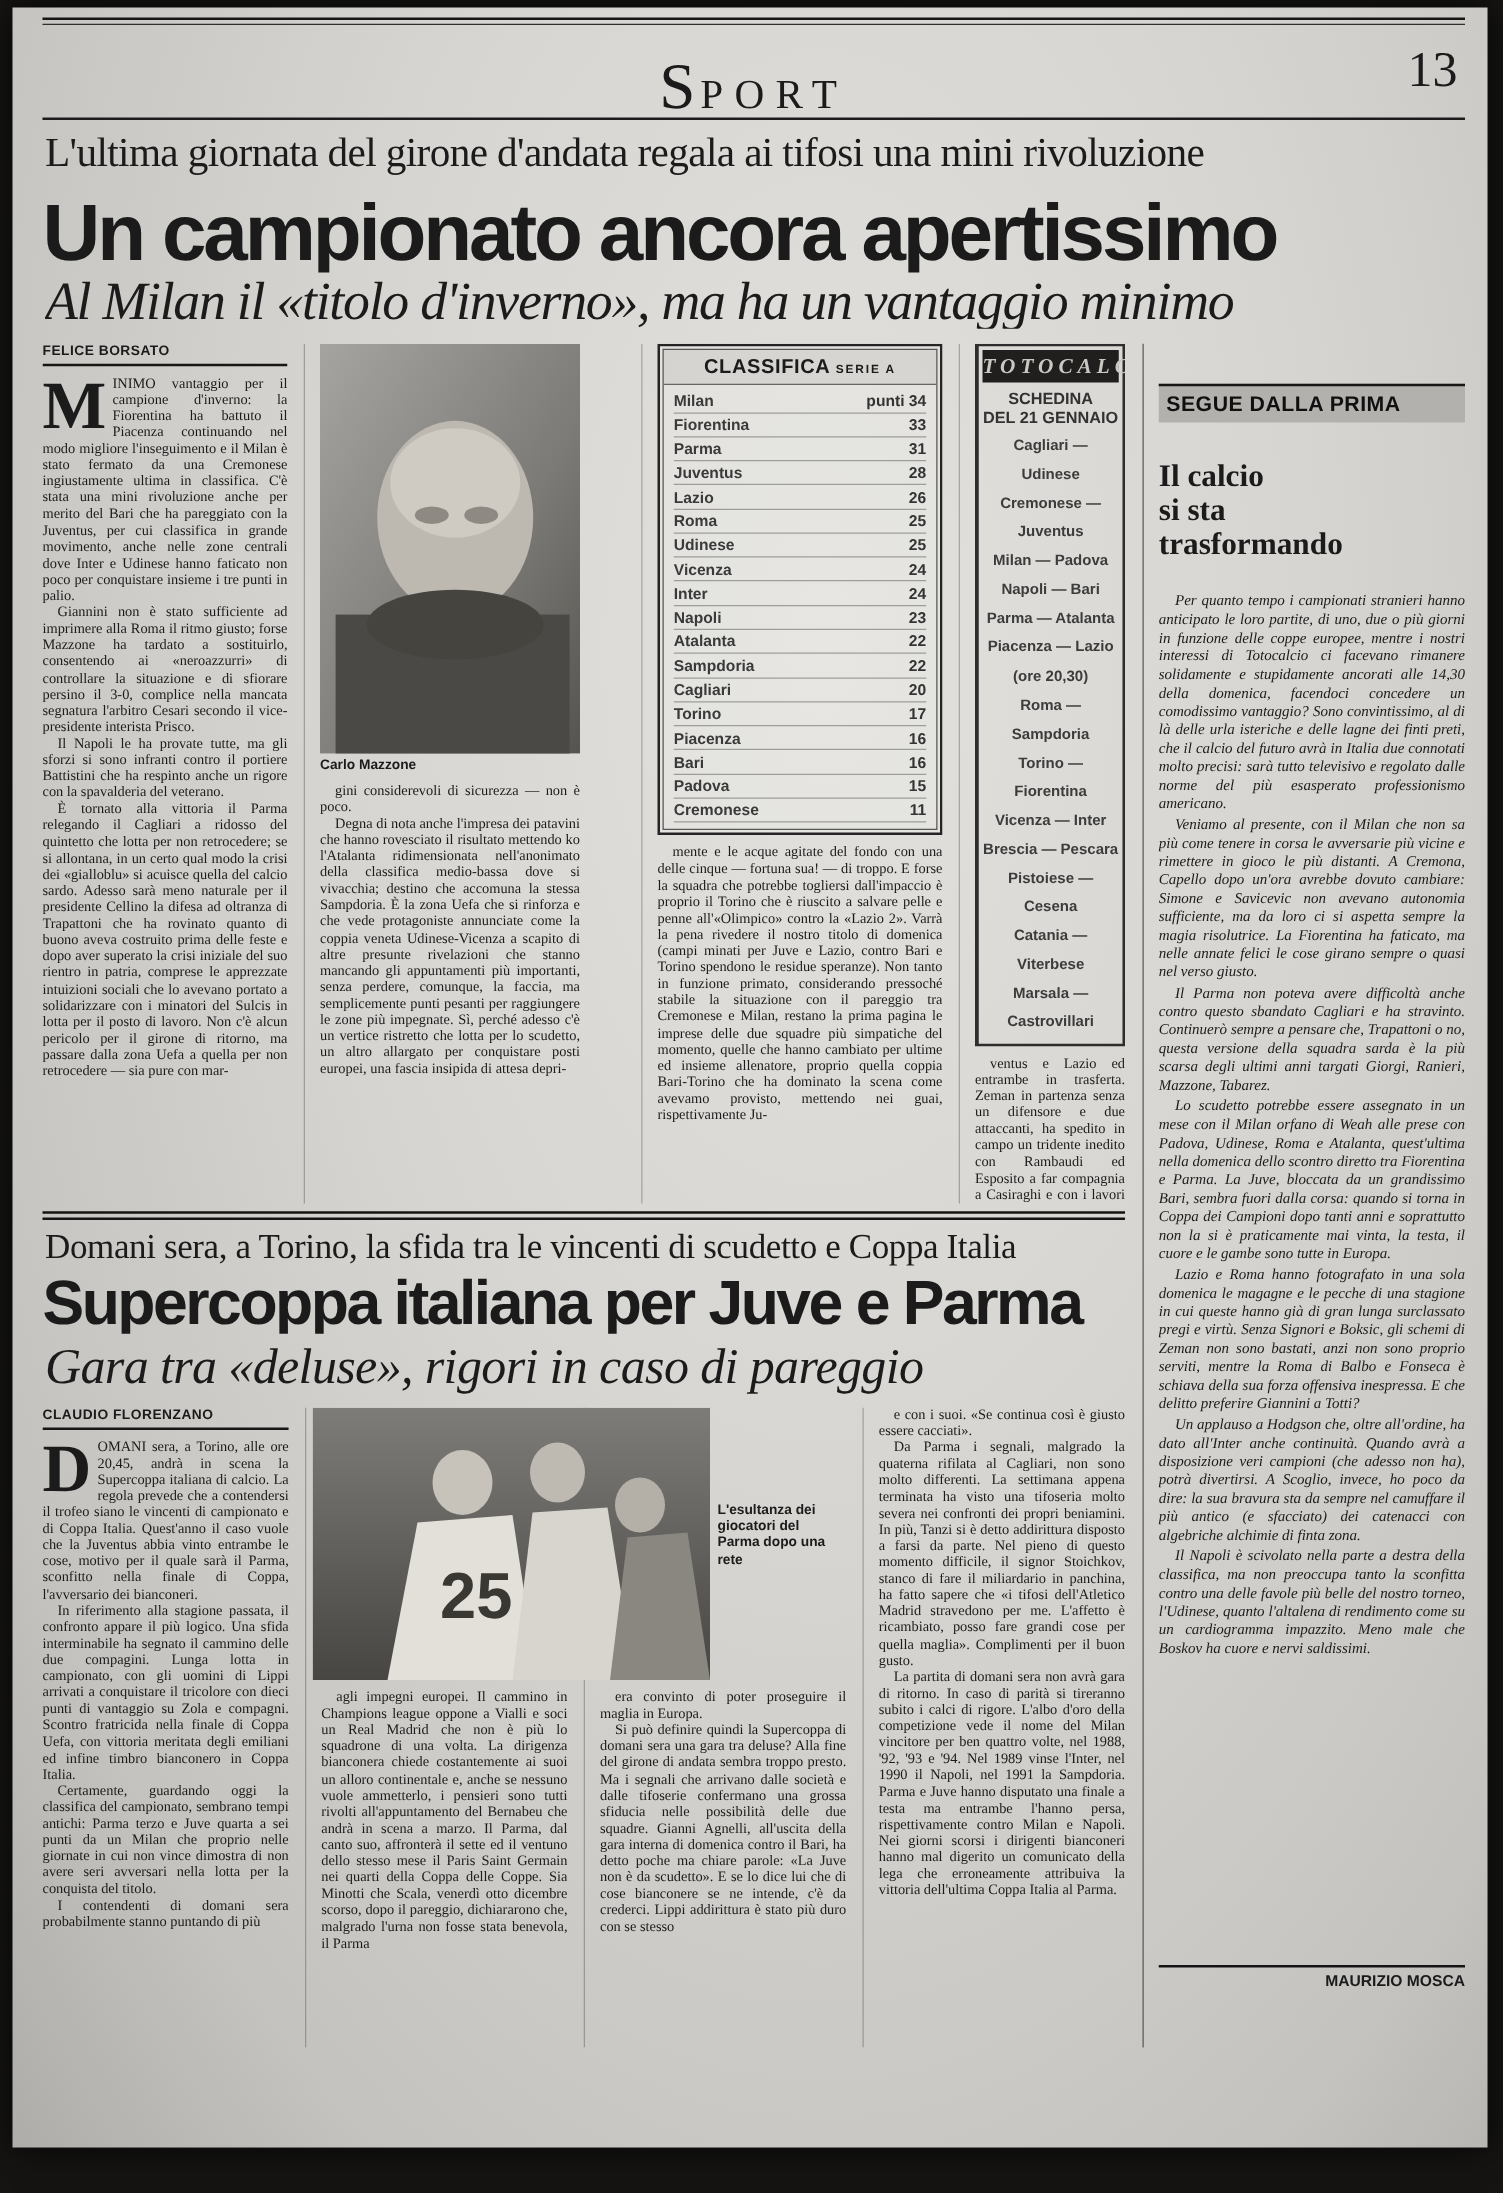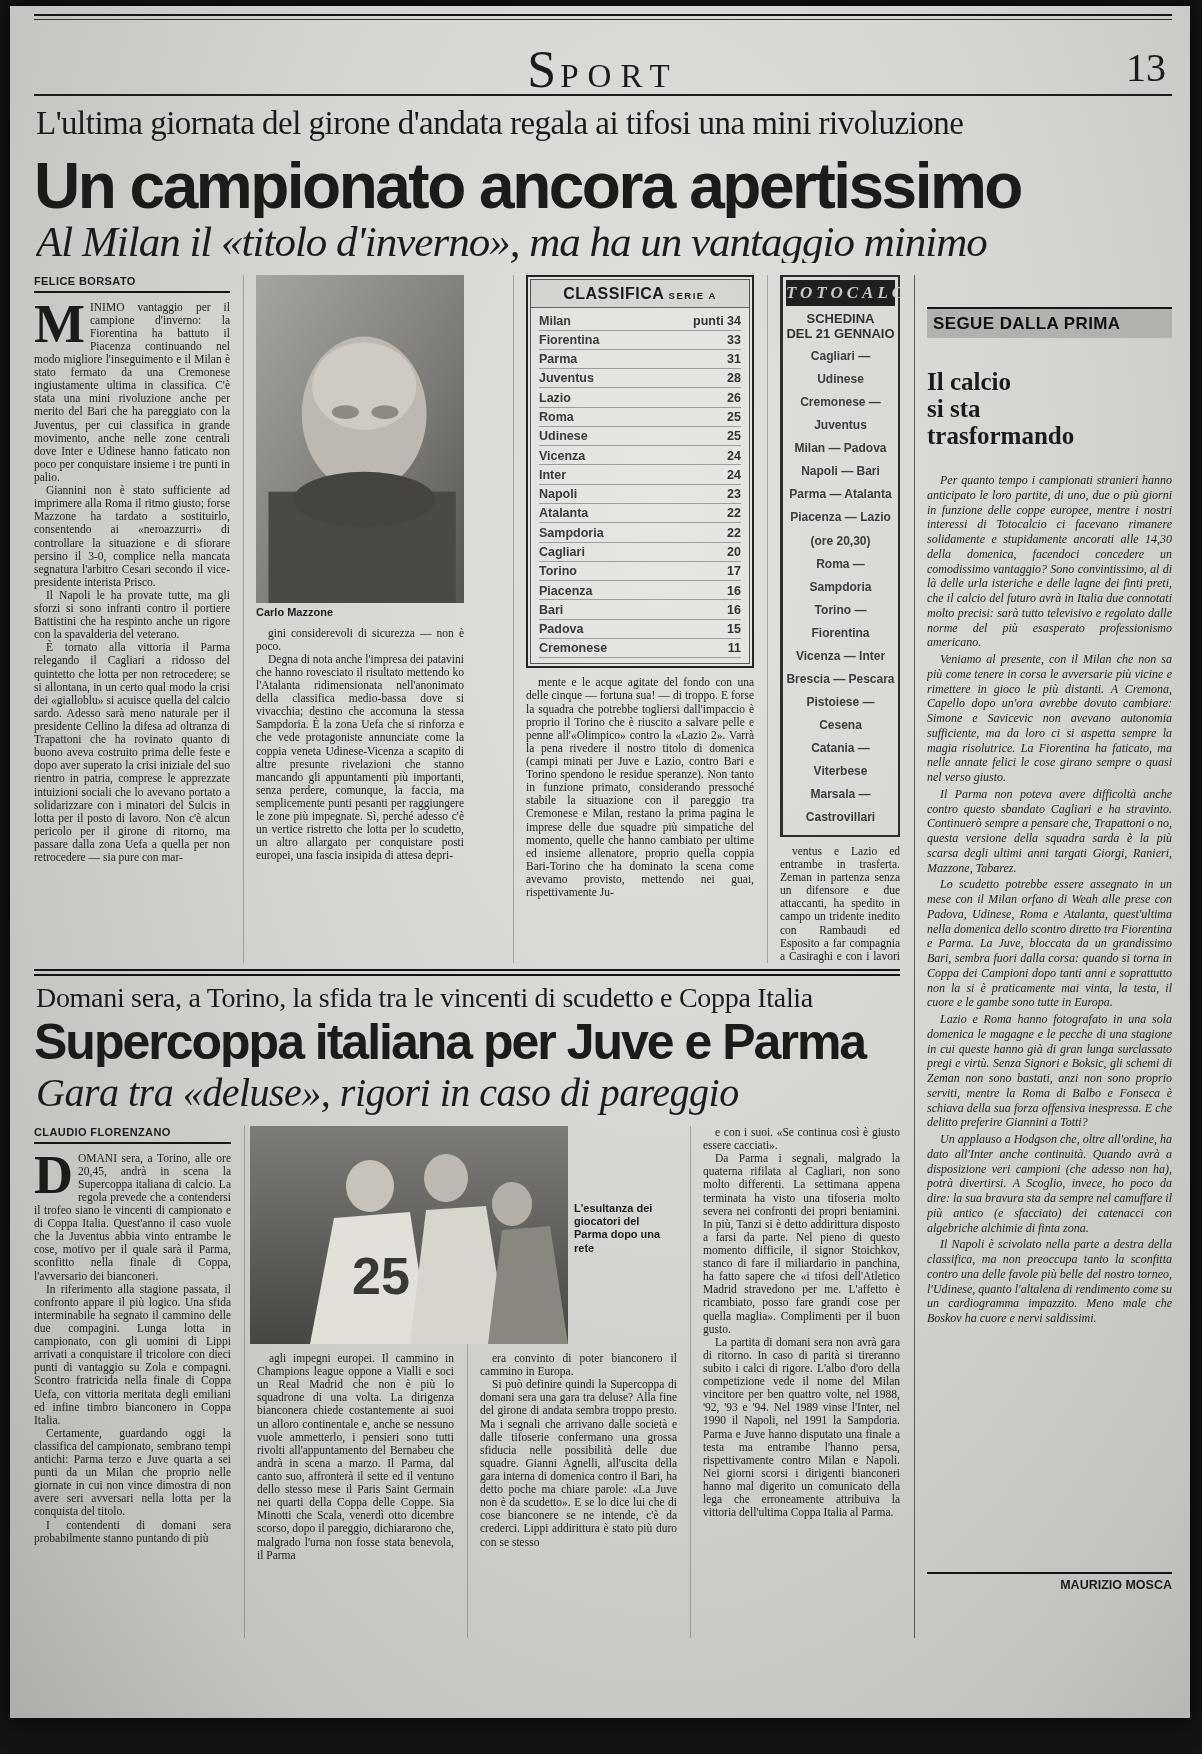--- a/index.html
+++ b/index.html
@@ -16,21 +16,21 @@
   .top-rule{border-top:2px solid #161616;border-bottom:1px solid #2f2f2f;height:3px;margin-bottom:4px;}
   
   .header{position:relative;height:70px;border-bottom:2px solid #1c1c1c;}
   .masthead{position:absolute;left:2px;top:2px;width:218px;text-align:center;}
   .masthead-name{font-weight:bold;font-size:31px;line-height:.92;letter-spacing:1px;}
   .masthead-sub{font-style:italic;font-size:10px;line-height:1;margin-top:-1px;}
   .masthead-date{font-family:"Liberation Sans",sans-serif;font-weight:bold;font-size:10.5px;
     border-top:2px solid #222;border-bottom:1px solid #222;padding:2px 0;margin-top:3px;}
   .section-title{text-align:center;font-size:33px;letter-spacing:9px;padding-top:16px;}
   .section-title .big-s{font-size:52px;letter-spacing:4px;}
-  .page-number{position:absolute;right:6px;top:20px;font-size:40px;}
+  .page-number{position:absolute;right:6px;top:8px;font-size:40px;}
   
   .kicker1{font-size:33px;letter-spacing:-.5px;margin:9px 0 0 2px;white-space:nowrap;overflow:hidden;}
   .headline1{font-family:"Liberation Sans",sans-serif;font-weight:bold;font-size:64px;letter-spacing:-2.5px;
     line-height:1.0;margin:12px 0 2px 0;white-space:nowrap;overflow:hidden;}
   .subhead1{font-style:italic;font-size:43px;letter-spacing:-1px;line-height:1.0;margin:2px 0 12px 2px;white-space:nowrap;overflow:hidden;}
   
   .content{display:flex;gap:14px;}
   .main-left{flex:0 0 866px;width:866px;}
   .segue-col{flex:1;border-left:1px solid #5c5b58;padding-left:12px;display:flex;flex-direction:column;}
   .a-body{display:flex;gap:13px;overflow:hidden;text-align:justify;}
@@ -304,21 +304,21 @@
           <div>
 
           <p class="para">agli impegni europei. Il cammino in Champions league oppone a Vialli e soci un Real Madrid che non è più lo squadrone di una volta. La dirigenza bianconera chiede costantemente ai suoi un alloro continentale e, anche se nessuno vuole ammetterlo, i pensieri sono tutti rivolti all'appuntamento del Bernabeu che andrà in scena a marzo. Il Parma, dal canto suo, affronterà il sette ed il ventuno dello stesso mese il Paris Saint Germain nei quarti della Coppa delle Coppe. Sia Minotti che Scala, venerdì otto dicembre scorso, dopo il pareggio, dichiararono che, malgrado l'urna non fosse stata benevola, il Parma</p>
             </div>
         </div>
 
         <div class="col">
           <div class="spacer2"></div>
           <div>
 
-          <p class="para">era convinto di poter bianconero il cammino in Europa.</p>
+          <p class="para">era convinto di poter proseguire il maglia in Europa.</p>
               <p class="para">Si può definire quindi la Supercoppa di domani sera una gara tra deluse? Alla fine del girone di andata sembra troppo presto. Ma i segnali che arrivano dalle società e dalle tifoserie confermano una grossa sfiducia nelle possibilità delle due squadre. Gianni Agnelli, all'uscita della gara interna di domenica contro il Bari, ha detto poche ma chiare parole: «La Juve non è da scudetto». E se lo dice lui che di cose bianconere se ne intende, c'è da crederci. Lippi addirittura è stato più duro con se stesso</p>
             </div>
         </div>
 
         <div class="col">
           <div>
 
           <p class="para">e con i suoi. «Se continua così è giusto essere cacciati».</p>
               <p class="para">Da Parma i segnali, malgrado la quaterna rifilata al Cagliari, non sono molto differenti. La settimana appena terminata ha visto una tifoseria molto severa nei confronti dei propri beniamini. In più, Tanzi si è detto addirittura disposto a farsi da parte. Nel pieno di questo momento difficile, il signor Stoichkov, stanco di fare il miliardario in panchina, ha fatto sapere che «i tifosi dell'Atletico Madrid stravedono per me. L'affetto è ricambiato, posso fare grandi cose per quella maglia». Complimenti per il buon gusto.</p>
               <p class="para">La partita di domani sera non avrà gara di ritorno. In caso di parità si tireranno subito i calci di rigore. L'albo d'oro della competizione vede il nome del Milan vincitore per ben quattro volte, nel 1988, '92, '93 e '94. Nel 1989 vinse l'Inter, nel 1990 il Napoli, nel 1991 la Sampdoria. Parma e Juve hanno disputato una finale a testa ma entrambe l'hanno persa, rispettivamente contro Milan e Napoli. Nei giorni scorsi i dirigenti bianconeri hanno mal digerito un comunicato della lega che erroneamente attribuiva la vittoria dell'ultima Coppa Italia al Parma.</p>

